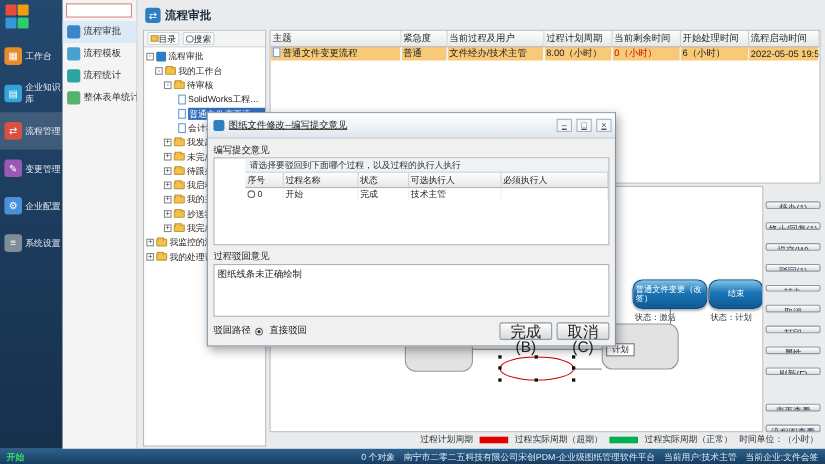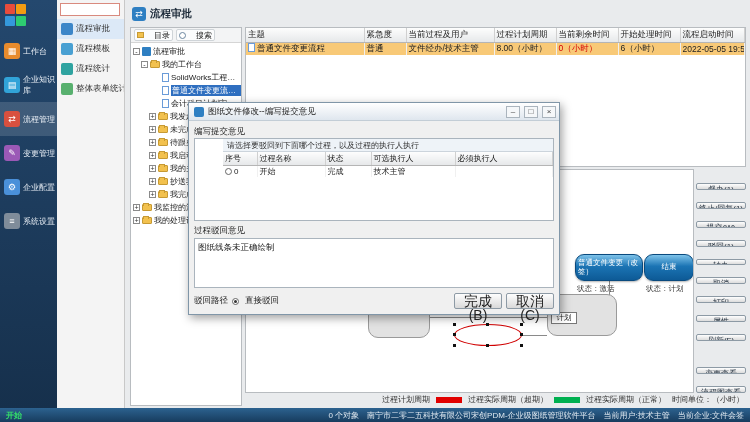--- a/index.html
+++ b/index.html
@@ -28,21 +28,21 @@
 
   
   .main{position:absolute;left:125px;top:0;right:0;height:408px;display:flex;flex-direction:column;background:#e9ebed;}
   .main-header{height:27px;display:flex;align-items:center;gap:4px;padding-left:7px;font-size:10.5px;font-weight:bold;color:#1d2b3a;}
   .mh-ico{width:14px;height:14px;border-radius:3px;background:#2e7fc2;color:#fff;font-size:9px;line-height:14px;text-align:center;font-weight:normal;}
   .content{flex:1;display:flex;padding:0 4px 2px 5px;gap:3px;min-height:0;}
 
   
   .tree-panel{width:112px;background:#fff;border:1px solid #b8bcc0;display:flex;flex-direction:column;flex:0 0 112px;}
   .tree-toolbar{height:15px;border-bottom:1px solid #d5d5d5;background:#f3f4f5;display:flex;align-items:center;gap:3px;padding:0 3px;}
-  .tool-btn{display:flex;align-items:center;gap:10px;font-size:8px;height:12px;padding:0 2px;border:1px solid #cfd4d8;background:#fbfcfd;border-radius:2px;cursor:pointer;}
+  .tool-btn{display:flex;align-items:center;gap:0;font-size:8px;height:12px;padding:0 2px;border:1px solid #cfd4d8;background:#fbfcfd;border-radius:2px;cursor:pointer;}
   .tb-ico{width:7px;height:6px;background:#f2c14e;border:1px solid #c79a33;}
   .tb-ico2{width:7px;height:7px;border:1px solid #6b86a0;border-radius:50%;background:#fff;}
   .tree-list{flex:1;overflow:hidden;padding-top:2px;}
   .tree-item{height:13px;display:flex;align-items:center;gap:2px;white-space:nowrap;font-size:8px;cursor:pointer;}
   .l0{padding-left:2px}.l1{padding-left:10px}.l2{padding-left:18px}.l3{padding-left:22px}
   .exp{width:7px;height:7px;border:1px solid #8a8a8a;background:#fff;font-size:7px;line-height:5px;text-align:center;color:#333;flex:0 0 7px;}
   .spc{width:7px;flex:0 0 7px;}
   .ico-root{width:9px;height:9px;background:#2e7fc2;border-radius:1px;flex:0 0 9px;}
   .ico-folder{width:10px;height:7px;background:#f2c14e;border:1px solid #c79a33;border-radius:1px;flex:0 0 10px;position:relative;}
   .ico-folder::before{content:"";position:absolute;left:0;top:-2px;width:4px;height:2px;background:#f2c14e;border:1px solid #c79a33;border-bottom:none;}
@@ -75,21 +75,21 @@
   .fnode{position:absolute;border-radius:9px;background:linear-gradient(180deg,#7ec3ea,#1b74b4 45%,#0d5a96);border:1px solid #0a4a7e;color:#fff;font-size:7.5px;display:flex;align-items:center;justify-content:center;text-align:left;line-height:1.1;padding:1px 2px;box-shadow:0 1px 2px rgba(0,0,0,.3);cursor:pointer;}
   .fstate{position:absolute;border-radius:10px;background:#e2e2e2;border:1px solid #9a9a9a;cursor:pointer;}
   .fmini{position:absolute;background:#fff;border:1px solid #777;font-size:7.5px;display:flex;align-items:center;justify-content:center;cursor:pointer;}
   .fellipse{position:absolute;border:1px solid #d00000;border-radius:50%;cursor:pointer;}
   .handle{position:absolute;width:3px;height:3px;background:#111;}
   .fline{position:absolute;background:#8a8a8a;}
   .fstatus{position:absolute;font-size:7.5px;color:#333;white-space:nowrap;}
 
   
   .dialog{position:absolute;left:188px;top:102px;width:372px;height:213px;background:#f0f0f0;border:1px solid #8096a8;box-shadow:2px 3px 9px rgba(0,0,0,.38);z-index:10;display:flex;flex-direction:column;}
-  .dlg-title{height:18px;background:linear-gradient(#ffffff,#dfe6ee);border-bottom:1px solid #c3cdd6;display:flex;align-items:center;gap:4px;padding:0 3px 0 5px;}
+  .dlg-title{height:23px;background:linear-gradient(#ffffff,#dfe6ee);border-bottom:1px solid #c3cdd6;display:flex;align-items:center;gap:4px;padding:0 3px 0 5px;text-decoration:underline;}
   .dlg-ico{width:10px;height:10px;background:#2e7fc2;border-radius:2px;}
   .dlg-title-text{flex:1;font-size:8.5px;color:#222;white-space:nowrap;overflow:hidden;}
   .win-btn{width:14px;height:12px;border:1px solid #aab4bd;background:#f5f7f9;font-size:8px;line-height:10px;text-align:center;color:#444;cursor:pointer;}
   .dlg-body{flex:1;padding:5px;display:flex;flex-direction:column;min-height:0;}
   .dlg-label{font-size:8.5px;color:#222;height:11px;}
   .groupbox{margin-top:1px;background:#fff;border:1px solid #aab4bd;height:84px;overflow:hidden;padding-left:28px;}
   .instr{height:13px;background:#eef3f8;border-bottom:1px solid #ccd4dc;display:flex;align-items:center;padding-left:4px;font-size:8px;color:#333;}
   .dlg-table th{height:13px;font-size:8px;}
   .dlg-table td{height:12px;font-size:8px;border-right:1px solid #f0f0f0;}
   .radio{display:inline-block;width:7px;height:7px;border:1px solid #666;border-radius:50%;background:#fff;vertical-align:-1px;margin-right:2px;position:relative;}
@@ -185,20 +185,25 @@
         <div class="tree-list">
           <div class="tree-item l0">
             <span class="exp">-</span>
             <span class="ico-root"></span>
             <span class="lbl">流程审批</span>
           </div>
           <div class="tree-item l1">
             <span class="exp">-</span>
             <span class="ico-folder"></span>
             <span class="lbl">我的工作台</span>
+          </div>
+          <div class="tree-item l2">
+            <span class="exp">-</span>
+            <span class="ico-folder"></span>
+            <span class="lbl">待审核</span>
           </div>
           <div class="tree-item l3">
             <span class="spc"></span>
             <span class="ico-doc"></span>
             <span class="lbl">SolidWorks工程图审批流程(1)</span>
           </div>
           <div class="tree-item l3 selected">
             <span class="spc"></span>
             <span class="ico-doc"></span>
             <span class="lbl">普通文件变更流程(1)</span>

